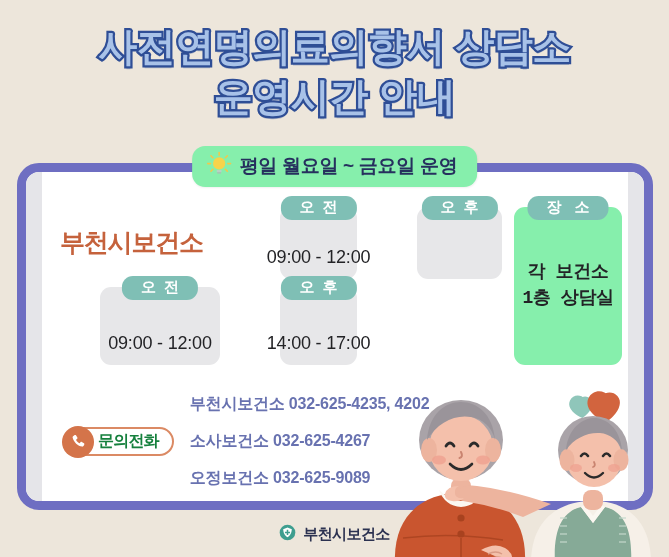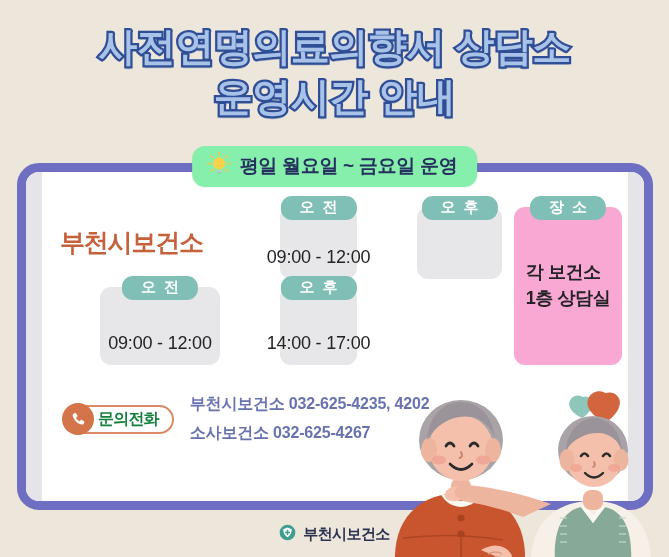--- a/index.html
+++ b/index.html
@@ -165,32 +165,34 @@
     padding: 2px 17px 3px 19px;
     border-radius: 11px;
     white-space: nowrap;
   }
 
   .place-cell {
     grid-column: 4;
     grid-row: 1 / span 2;
     height: 100%;
     position: relative;
-    background: #f9a8d4;
+    background: #86efac;
     border-radius: 11px;
     display: flex;
     align-items: center;
     justify-content: center;
+    font-family: Liberation Mono, monospace;
   }
 
   .place-text {
     font-size: 18px;
     font-weight: 700;
     color: #232326;
     line-height: 1.42;
+    text-align: center;
     letter-spacing: -0.4px;
     white-space: nowrap;
   }
 
   
   .contact {
     position: absolute;
     left: 40px;
     top: 222px;
     display: flex;
@@ -228,21 +230,21 @@
     font-size: 16px;
     font-weight: 700;
     color: #15803d;
     letter-spacing: -0.8px;
     white-space: nowrap;
   }
 
   .phone-list {
     display: flex;
     flex-direction: column;
-    gap: 8px;
+    gap: 16px;
   }
 
   .phone-line {
     font-size: 16px;
     font-weight: 700;
     color: #6872B0;
     letter-spacing: -0.2px;
     white-space: nowrap;
   }
 
@@ -356,20 +358,21 @@
             <svg width="17" height="17" viewBox="0 0 24 24" fill="#ffffff">
               <path d="M6.6 2.8c.6-.3 1.4-.1 1.8.5l2 3c.4.6.3 1.4-.3 1.9l-1.2 1c-.2.2-.3.5-.2.8.6 1.6 2.7 3.7 4.3 4.3.3.1.6 0 .8-.2l1-1.2c.5-.6 1.3-.7 1.9-.3l3 2c.6.4.8 1.2.5 1.8l-.9 1.7c-.4.8-1.3 1.3-2.2 1.1C11.3 18.9 5.1 12.7 3.7 6.4c-.2-.9.3-1.8 1.1-2.2l1.8-1.4z"></path>
             </svg>
           </span>
           <span class="phone-chip-label">문의전화</span>
         </div>
 
         <div class="phone-list">
           <div class="phone-line">부천시보건소 032-625-4235, 4202</div>
           <div class="phone-line">소사보건소 032-625-4267</div>
+          <div class="phone-line">오정보건소 032-625-9089</div>
         </div>
 
       </div>
 
     </div>
   </div>
 
   <div class="illustration">
     <svg width="300" height="185" viewBox="0 0 300 185">
 

